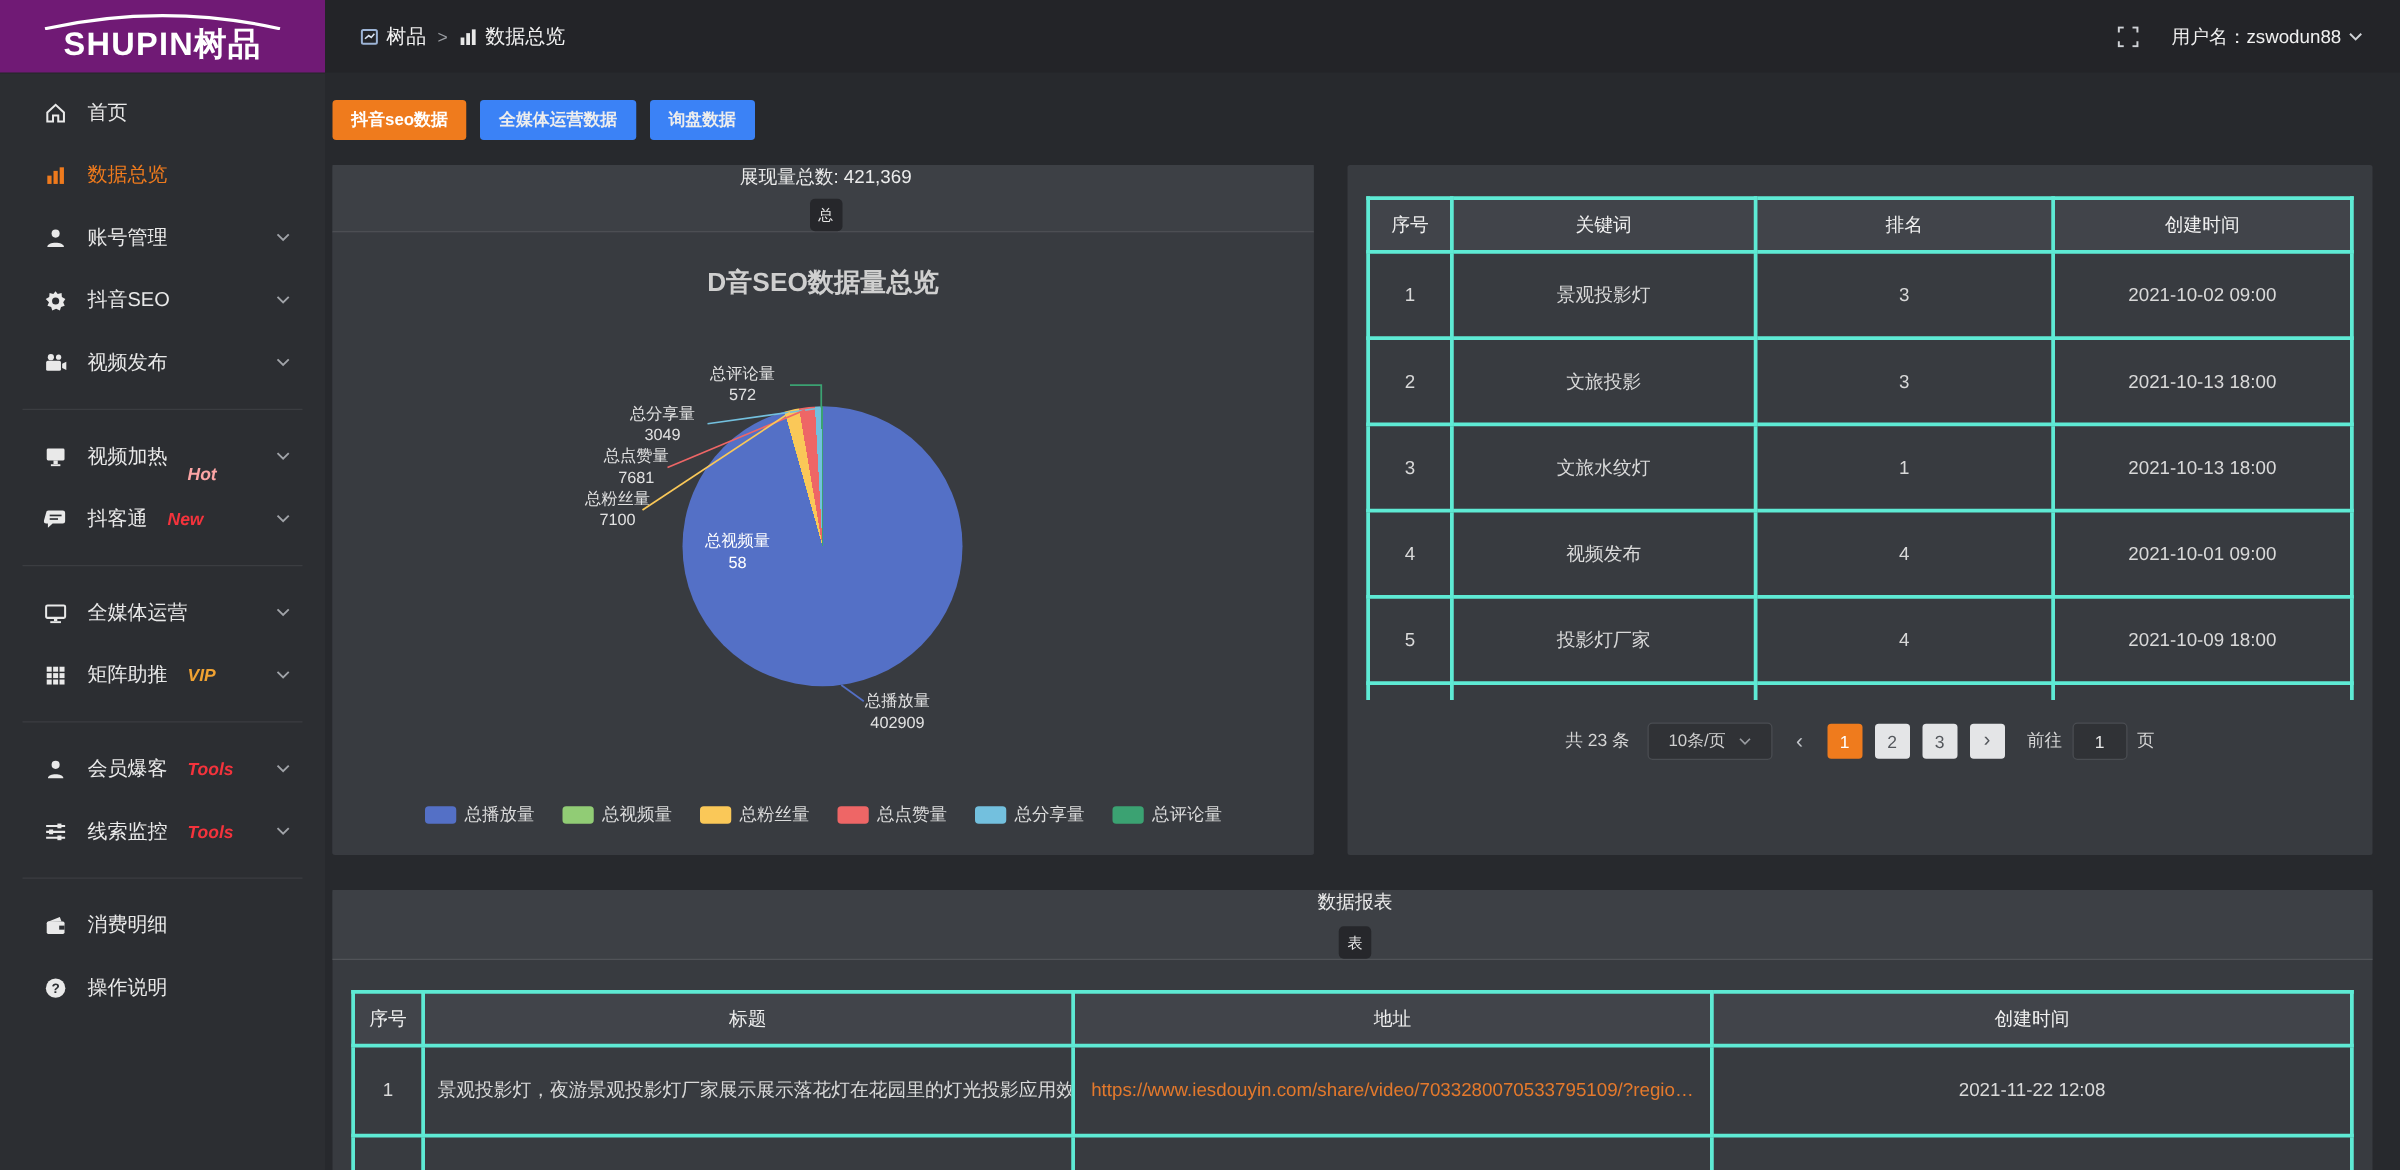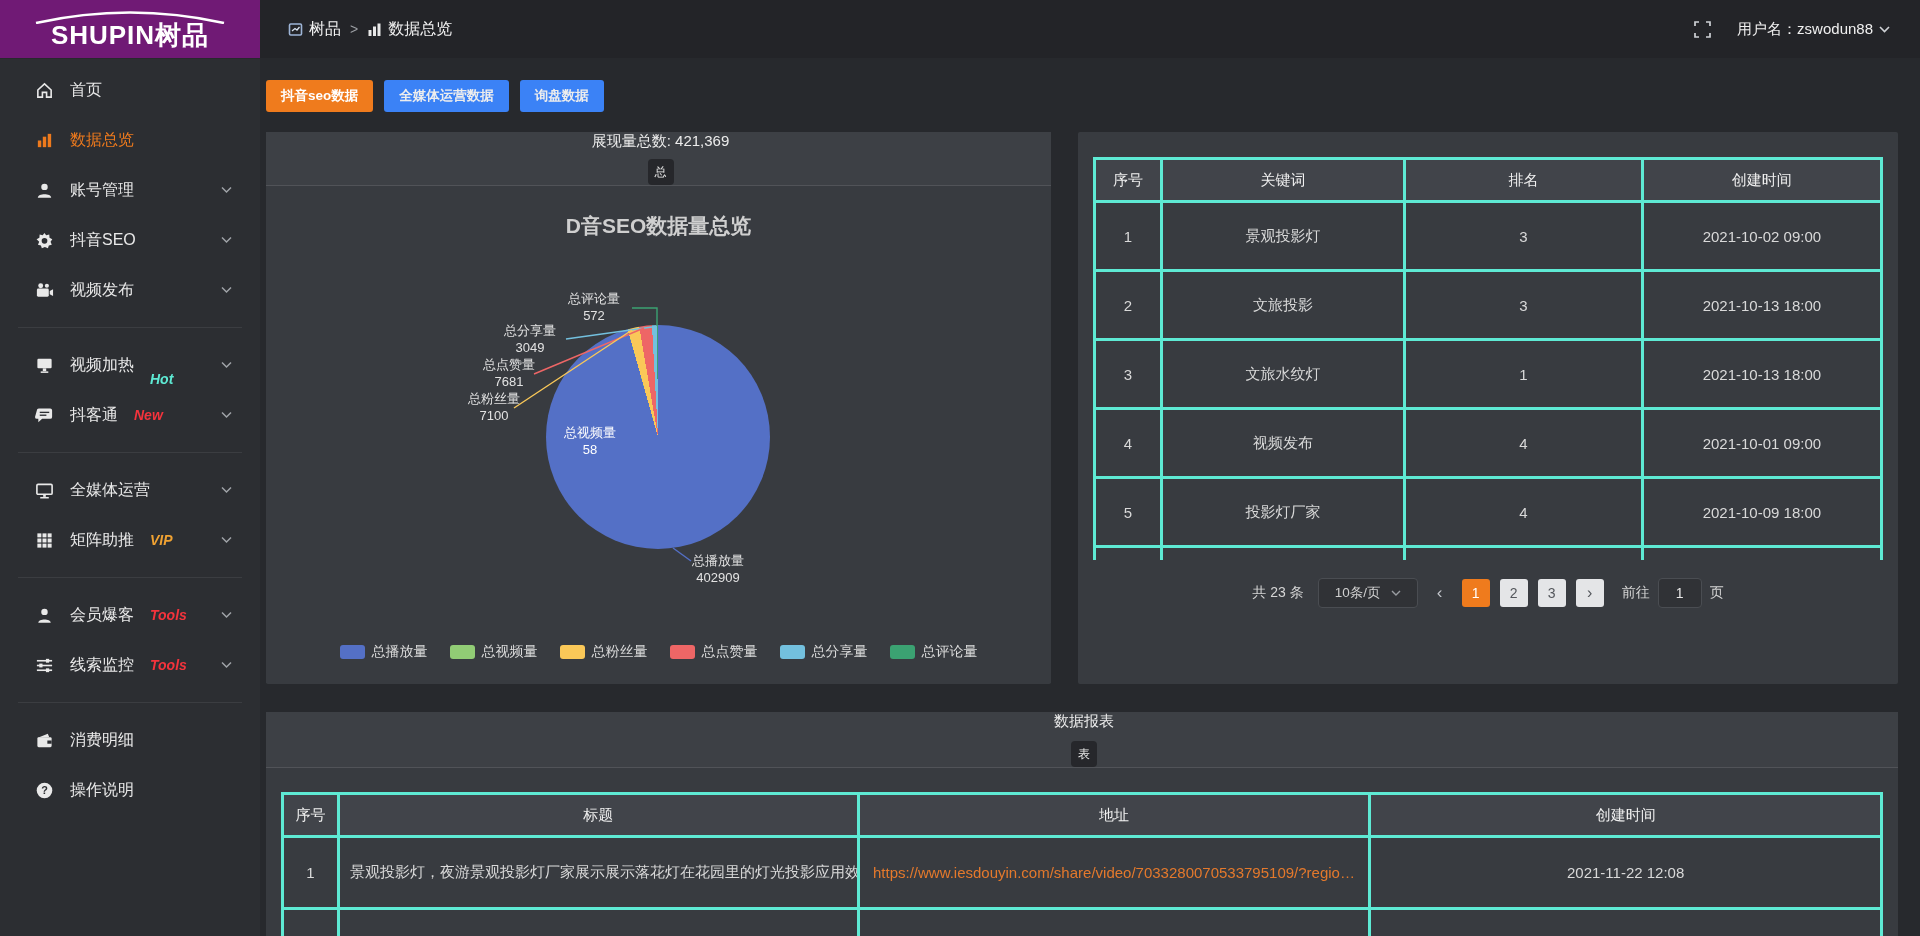--- a/index.html
+++ b/index.html
@@ -217,21 +217,21 @@
 
   <div class="side-item">
     <span class="s-icon">
         <svg width="19" height="19" viewBox="0 0 20 20">
           <rect x="2.5" y="3" width="15" height="10" rx="1.2" fill="#e9e9e9"></rect>
           <rect x="8.2" y="13" width="3.6" height="3" fill="#e9e9e9"></rect>
           <rect x="6" y="16.2" width="8" height="1.6" fill="#e9e9e9"></rect>
         </svg>
       </span>
     <span>视频加热</span>
-    <span class="badge" style="color: #5eead4; margin-top: 28px;">Hot</span>
+    <span class="badge" style="color: #fca5a5; margin-top: 28px;">Hot</span>
     <span class="side-chevron">
         <svg width="11" height="7" viewBox="0 0 11 7">
           <path d="M1 1 L5.5 5.5 L10 1" fill="none" stroke="#a0a3a8" stroke-width="1.5"></path>
         </svg>
       </span>
   </div>
 
   <div class="side-item">
     <span class="s-icon">
         <svg width="19" height="19" viewBox="0 0 20 20">

